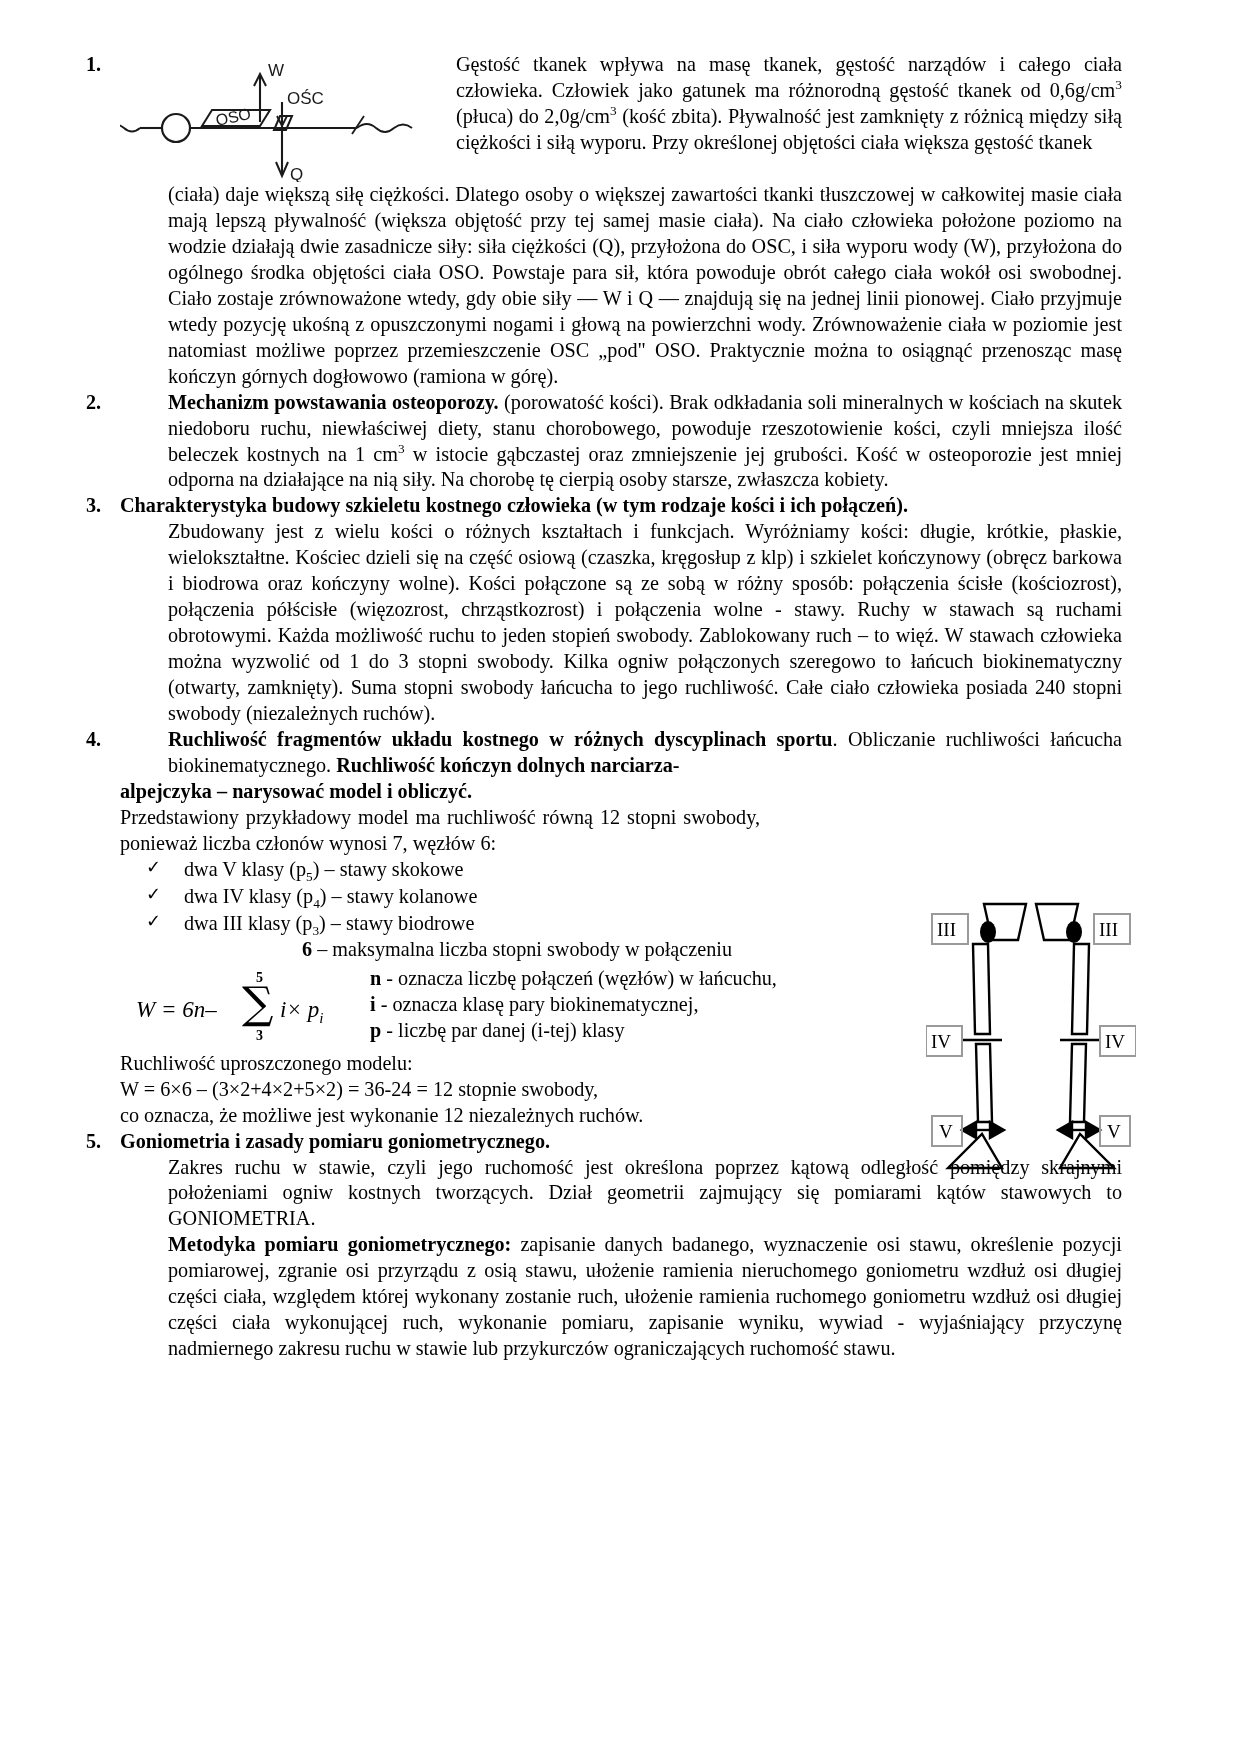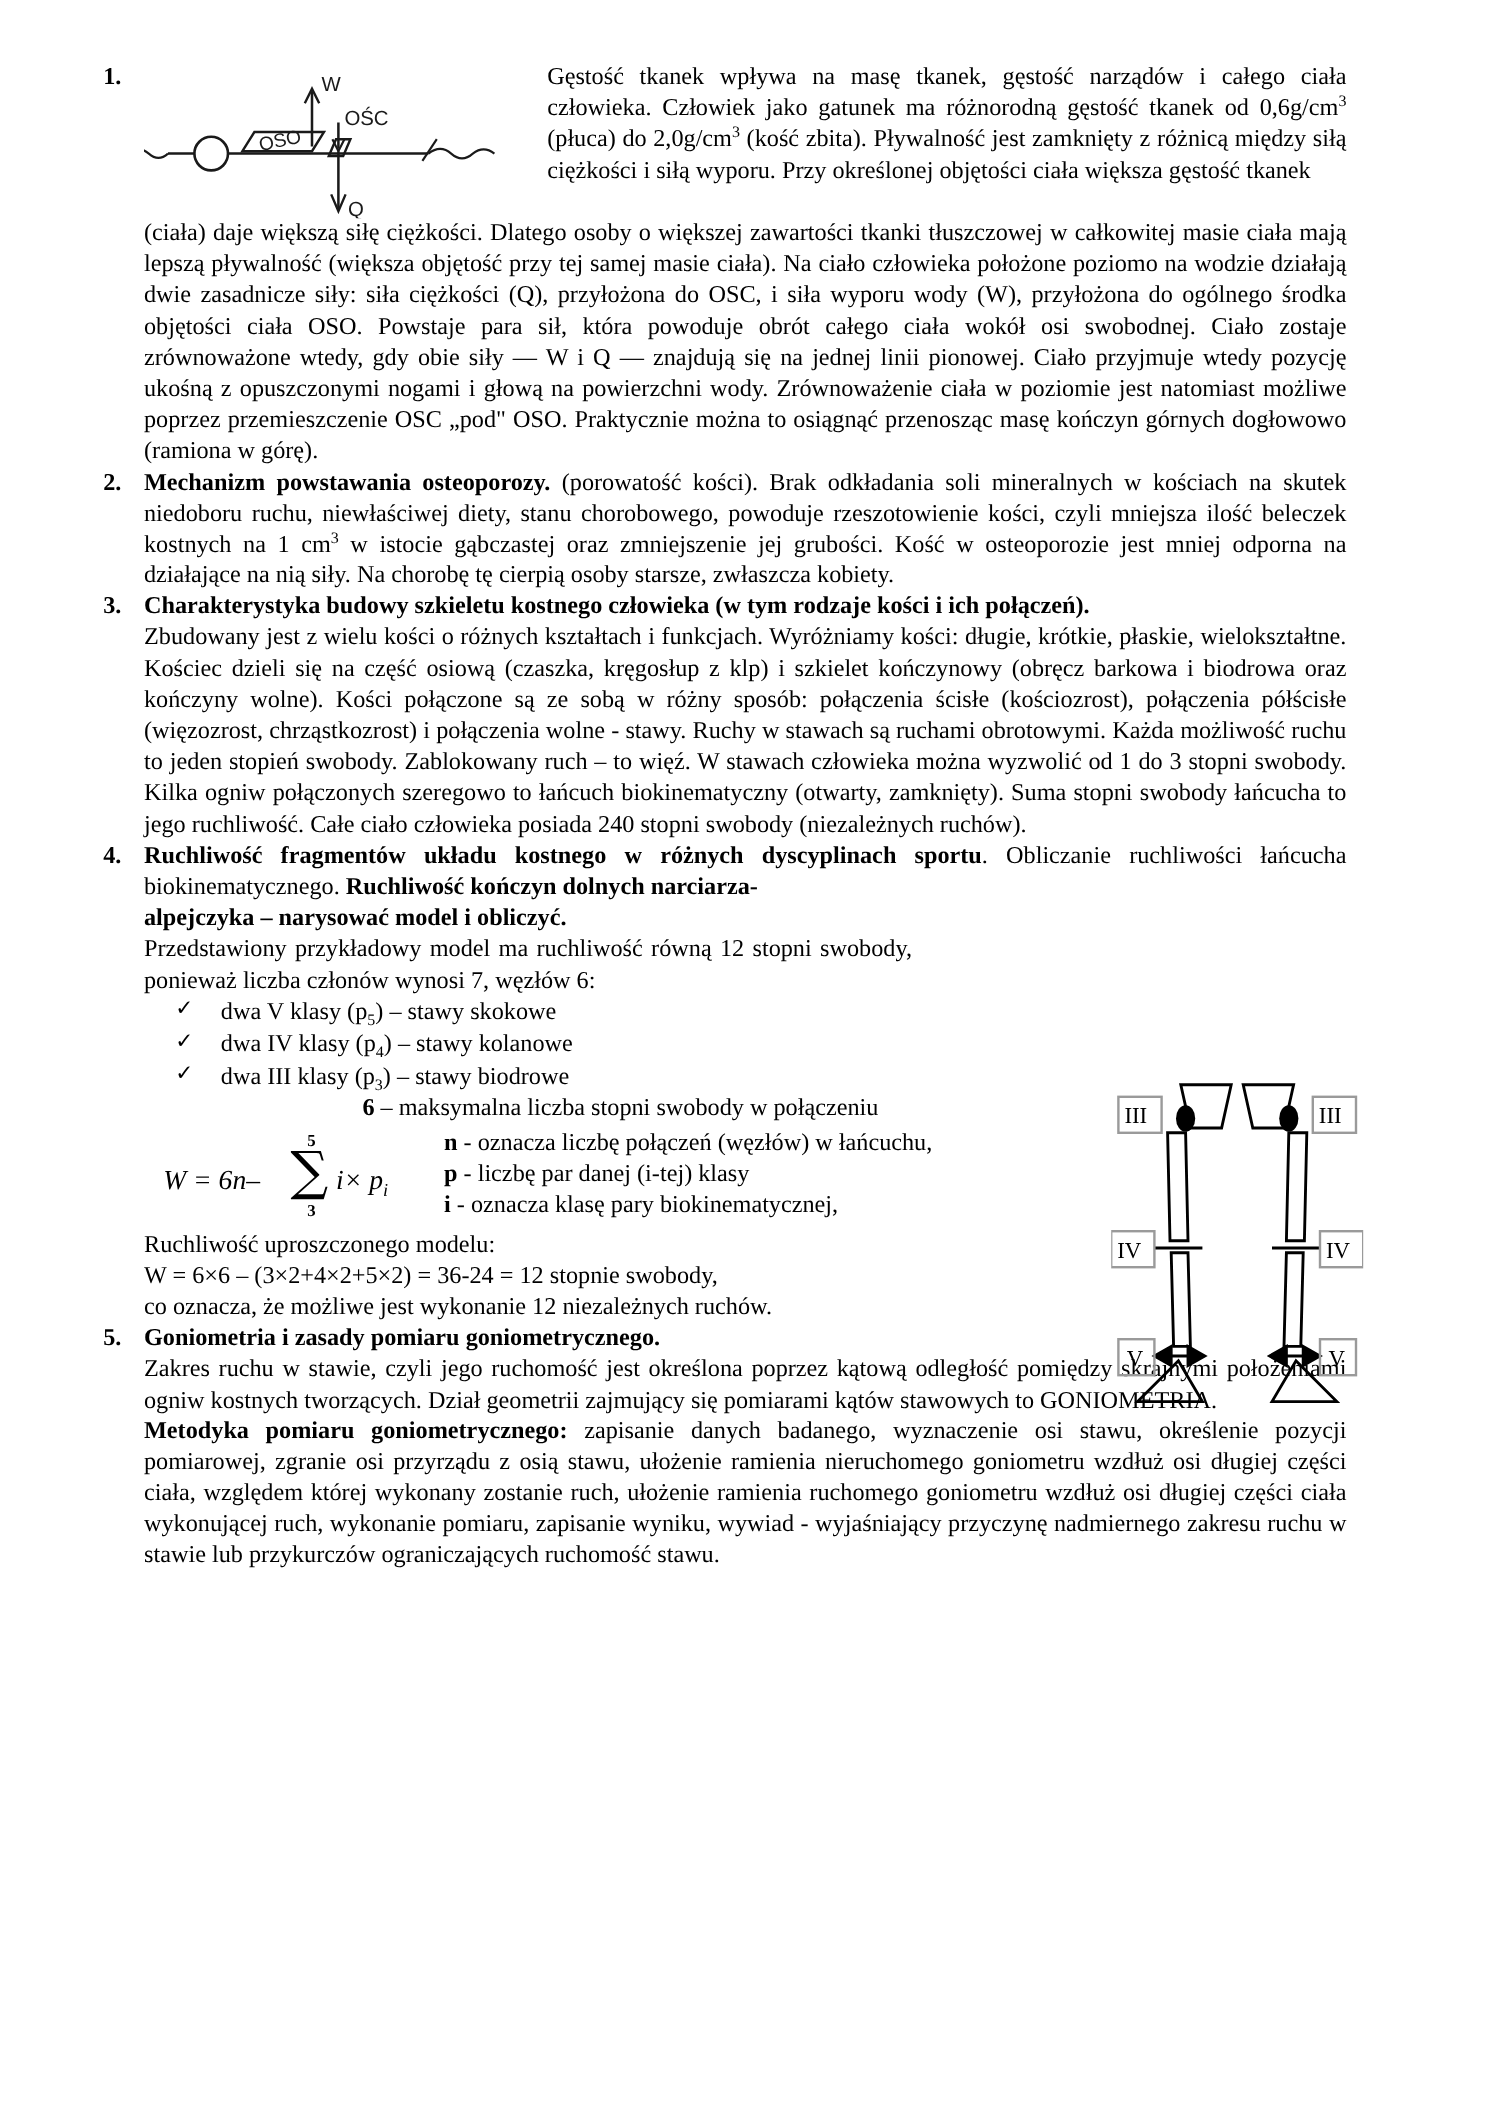--- a/index.html
+++ b/index.html
@@ -44,20 +44,21 @@
     top: 0;
     font-weight: bold;
     font-size: 20.2px;
   }
   .head {
     font-weight: bold;
   }
   .para {
     text-align: justify;
     text-justify: inter-word;
+    margin-left: 48px;
   }
   b, .b { font-weight: bold; }
   sup { font-size: 0.66em; vertical-align: super; line-height: 0; }
   sub { font-size: 0.66em; vertical-align: sub; line-height: 0; }
 
   
   .float-dia {
     float: left;
     width: 340px;
     height: 128px;
@@ -242,22 +243,22 @@
         <div class="formula-row">
           <div class="formula">
             <span class="fw">W = 6n–</span>
             <span class="sig-top">5</span>
             <span class="sigma">∑</span>
             <span class="sig-bot">3</span>
             <span class="fr"><span>i× p</span><sub>i</sub></span>
           </div>
           <div class="defs">
             <div class="dl"><span class="b">n</span><span> - oznacza liczbę połączeń (węzłów) w łańcuchu,</span></div>
+            <div class="dl"><span class="b">i</span><span> - oznacza klasę pary biokinematycznej,</span></div>
             <div class="dl"><span class="b">p</span><span> - liczbę par danej (i-tej) klasy</span></div>
-            <div class="dl"><span class="b">i</span><span> - oznacza klasę pary biokinematycznej,</span></div>
           </div>
         </div>
 
         <div>Ruchliwość uproszczonego modelu:</div>
         <div>W = 6×6 – (3×2+4×2+5×2) = 36-24 = 12 stopnie swobody,</div>
         <div>co oznacza, że możliwe jest wykonanie 12 niezależnych ruchów.</div>
       </li>
 
       <li>
         <div class="head">Goniometria i zasady pomiaru goniometrycznego.</div>

